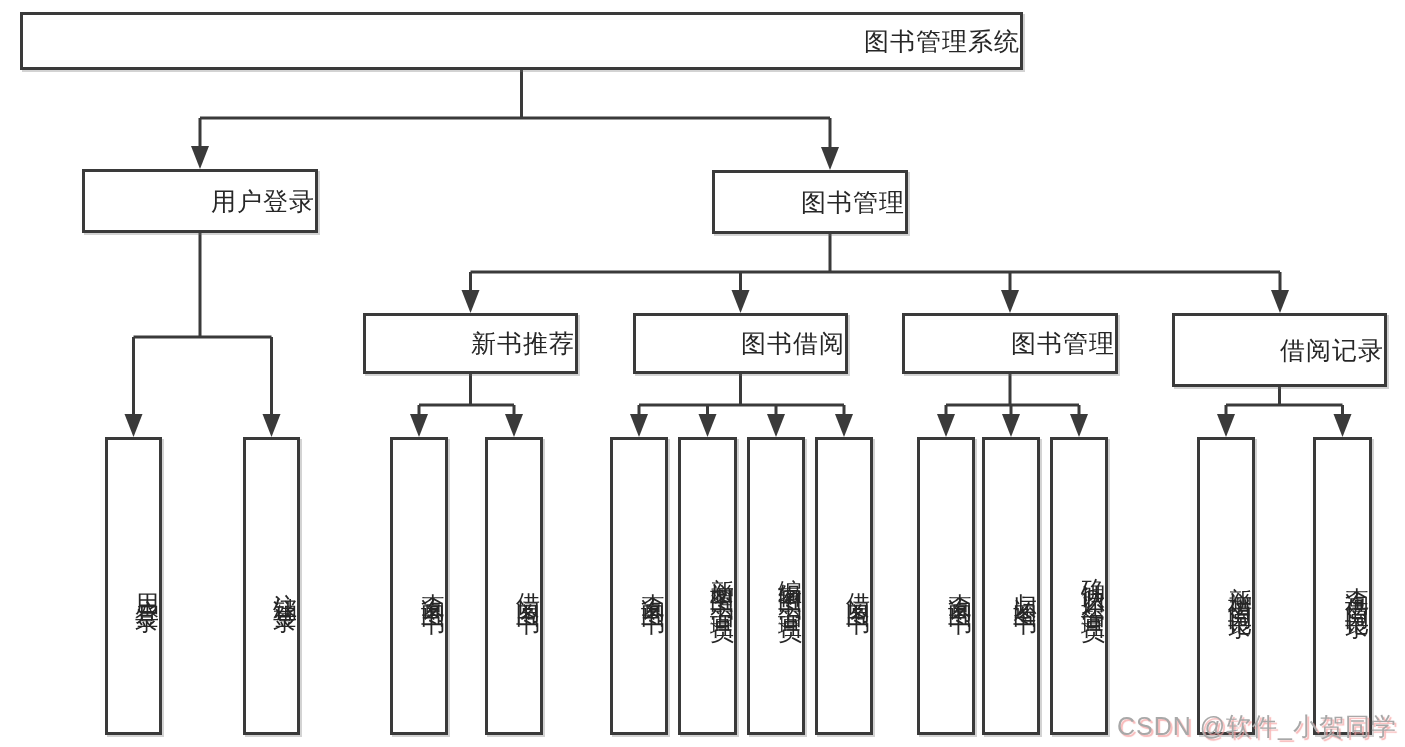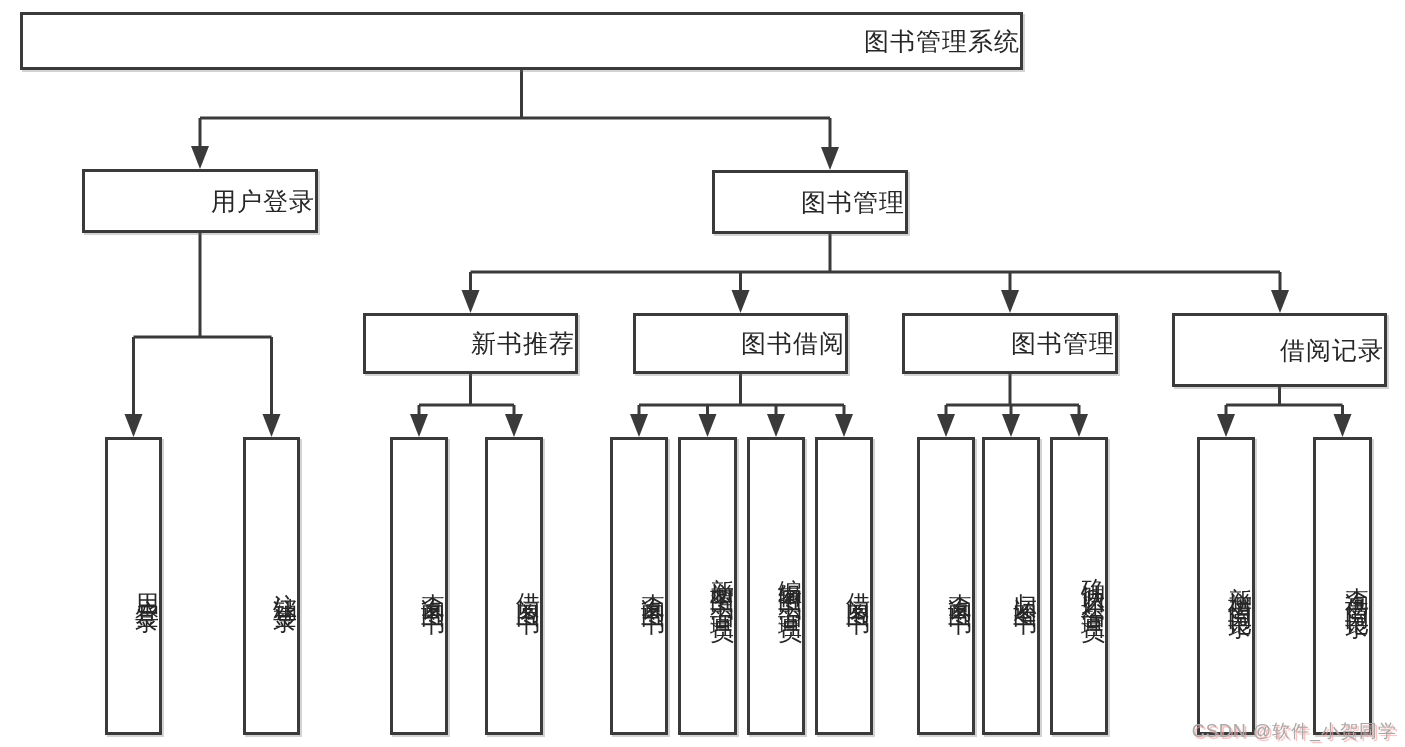--- a/index.html
+++ b/index.html
@@ -28,21 +28,21 @@
   .vtext {
     writing-mode:vertical-rl;
     line-height:1;
     font-size:24px;
     letter-spacing:6px;
     white-space:nowrap;
   }
   .watermark {
     position:absolute;
     right:8px; bottom:4px;
-    font-size:18px;
+    font-size:25px;
     color:#a8a8a8;
     letter-spacing:1px;
     text-shadow:2px 2px 1px rgba(246,160,160,0.75);
     white-space:nowrap;
   }
 
   
   #n-root   { left:20px;   top:12px;  width:1003px; height:58px; }
   #n-login  { left:82px;   top:169px; width:236px;  height:64px; }
   #n-mgmt   { left:712px;  top:170px; width:196px;  height:64px; }

